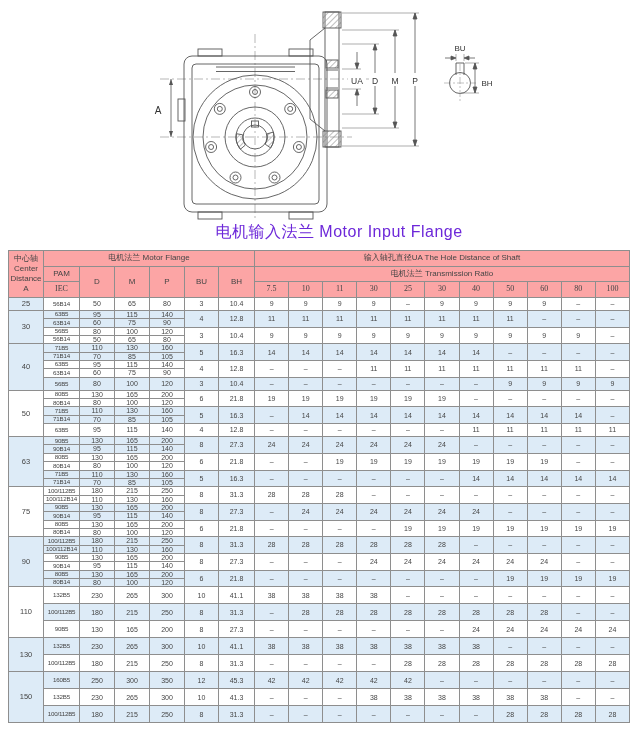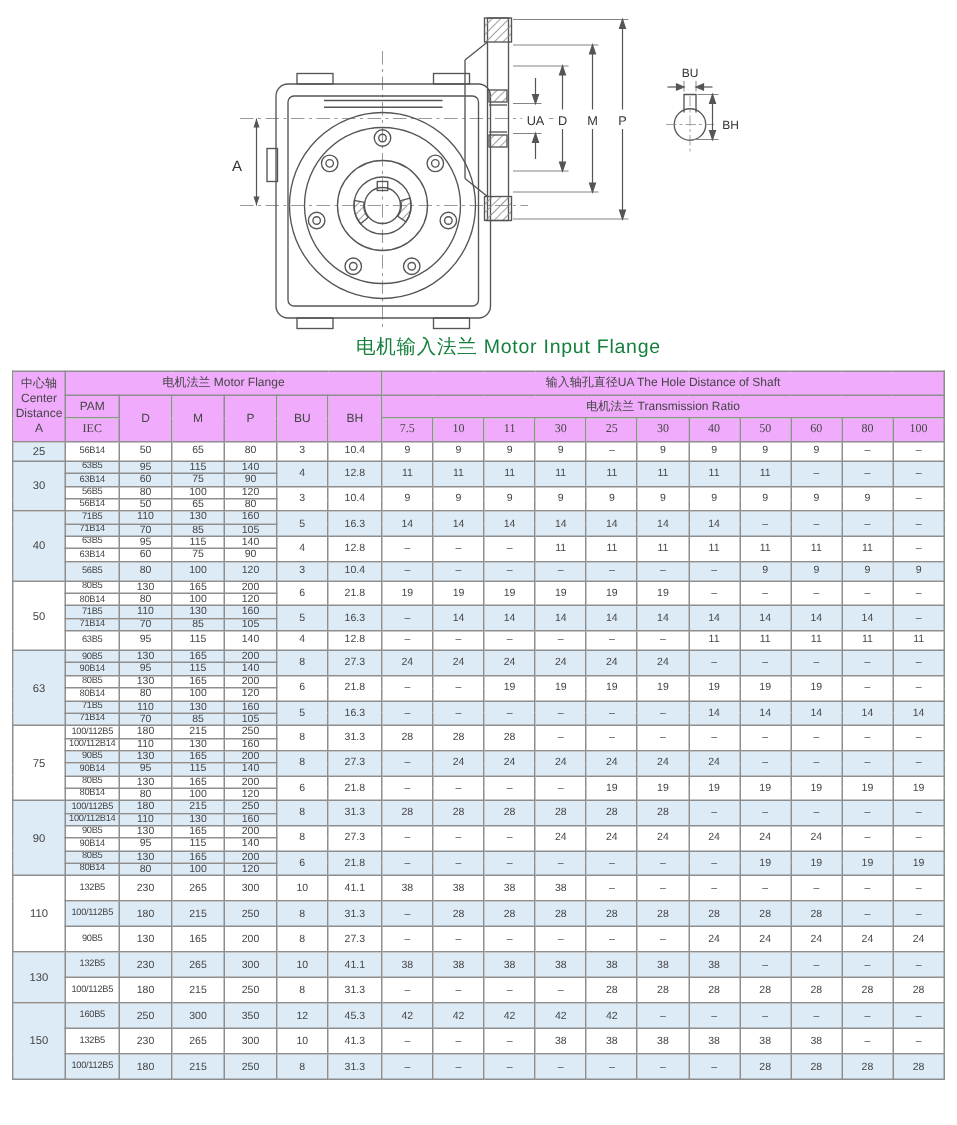--- a/index.html
+++ b/index.html
@@ -1,22 +1,22 @@
 <!DOCTYPE html>
 <html><head>
 <meta charset="utf-8">
 <style>
   html,body{margin:0;padding:0;background:#fff;}
   body{width:638px;height:750px;font-family:"Liberation Sans",sans-serif;overflow:hidden;}
   .page{padding:4px 8px 0 8px;}
   svg{display:block;}
-  .drawing-title{text-align:center;font-size:13px;color:#15803d;margin:0 0 7px 40px;letter-spacing:.5px;}
+  .drawing-title{text-align:center;font-size:16px;color:#6d28d9;margin:0 0 7px 40px;letter-spacing:.5px;}
   table.spec{border-collapse:collapse;table-layout:fixed;width:622px;border:1.5px solid #5f5f5f;}
   .spec th,.spec td{border:1px solid #8e8e8e;text-align:center;vertical-align:middle;padding:0;color:#454545;line-height:1.05;overflow:hidden;white-space:nowrap;}
-  .spec thead th{background:#f0abfc;font-weight:normal;font-size:8px;}
+  .spec thead th{background:#fca5a5;font-weight:normal;font-size:8px;}
   .spec thead tr:nth-child(1){height:16px;}
   .spec thead tr:nth-child(2){height:15px;margin-top:32px;}
   .spec thead tr:nth-child(3){height:16px;font-family:Liberation Serif, serif;}
   th.ahead{font-size:7.3px;white-space:pre-line;line-height:1.25;}
   .spec tbody td{font-size:7px;background:#fff;}
   .spec tbody tr.band td{background:#ddebf7;}
   .spec tbody td.pam{font-size:6.2px;letter-spacing:-.2px;}
   .spec tbody td.acell{background:#fff;font-size:7.5px;}
   .spec tbody td.acell.aband{background:#ddebf7;}
   tr.sub{height:8px;}

